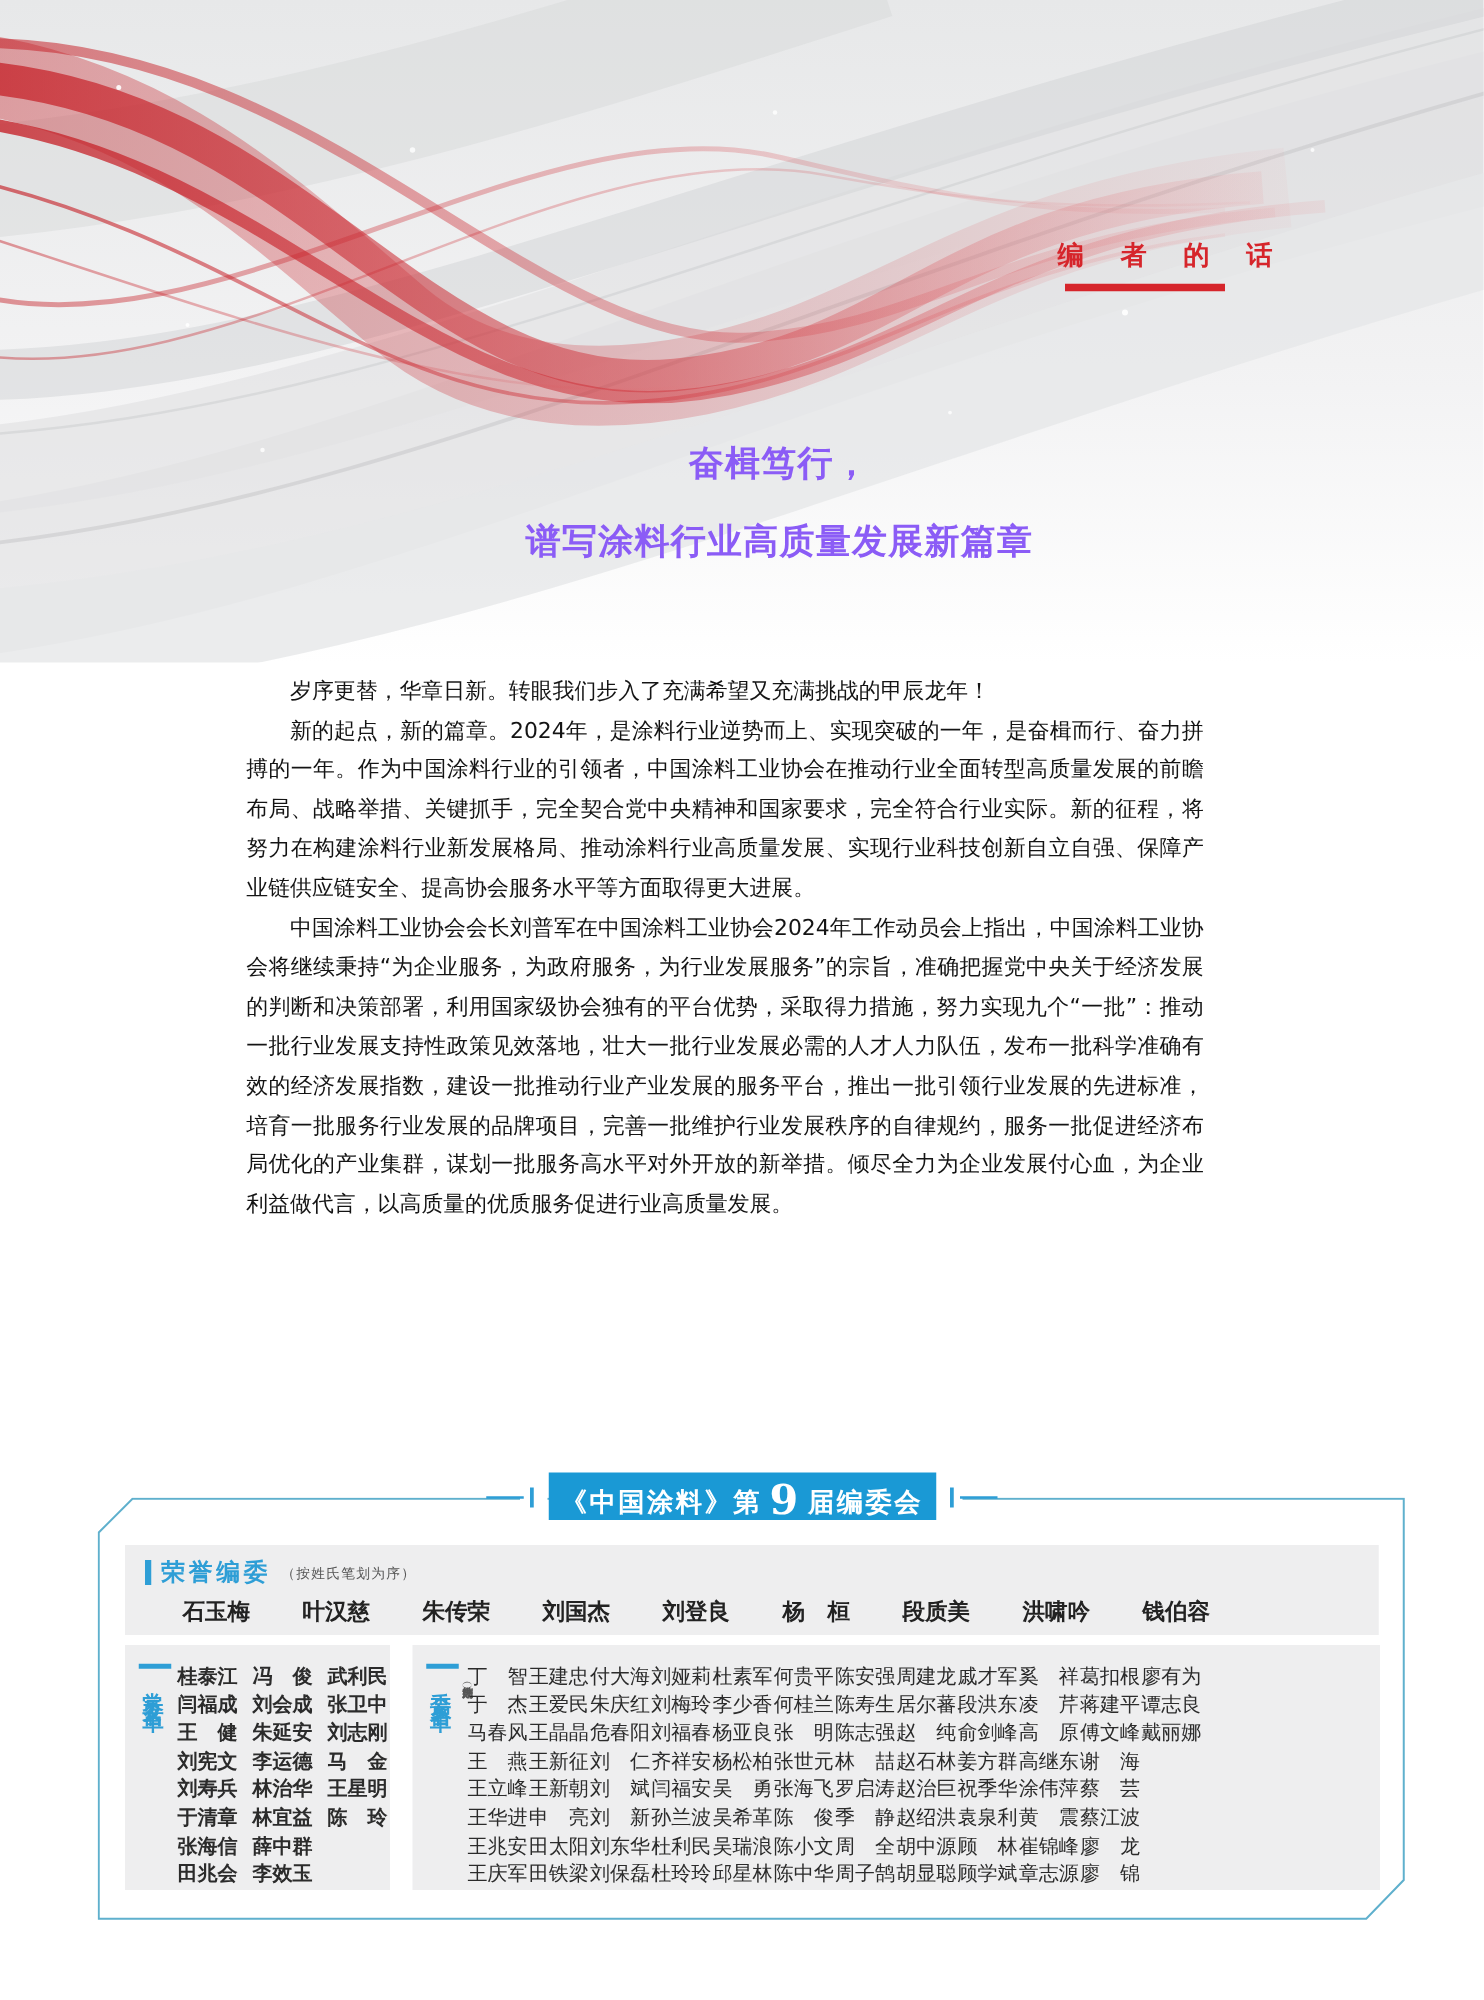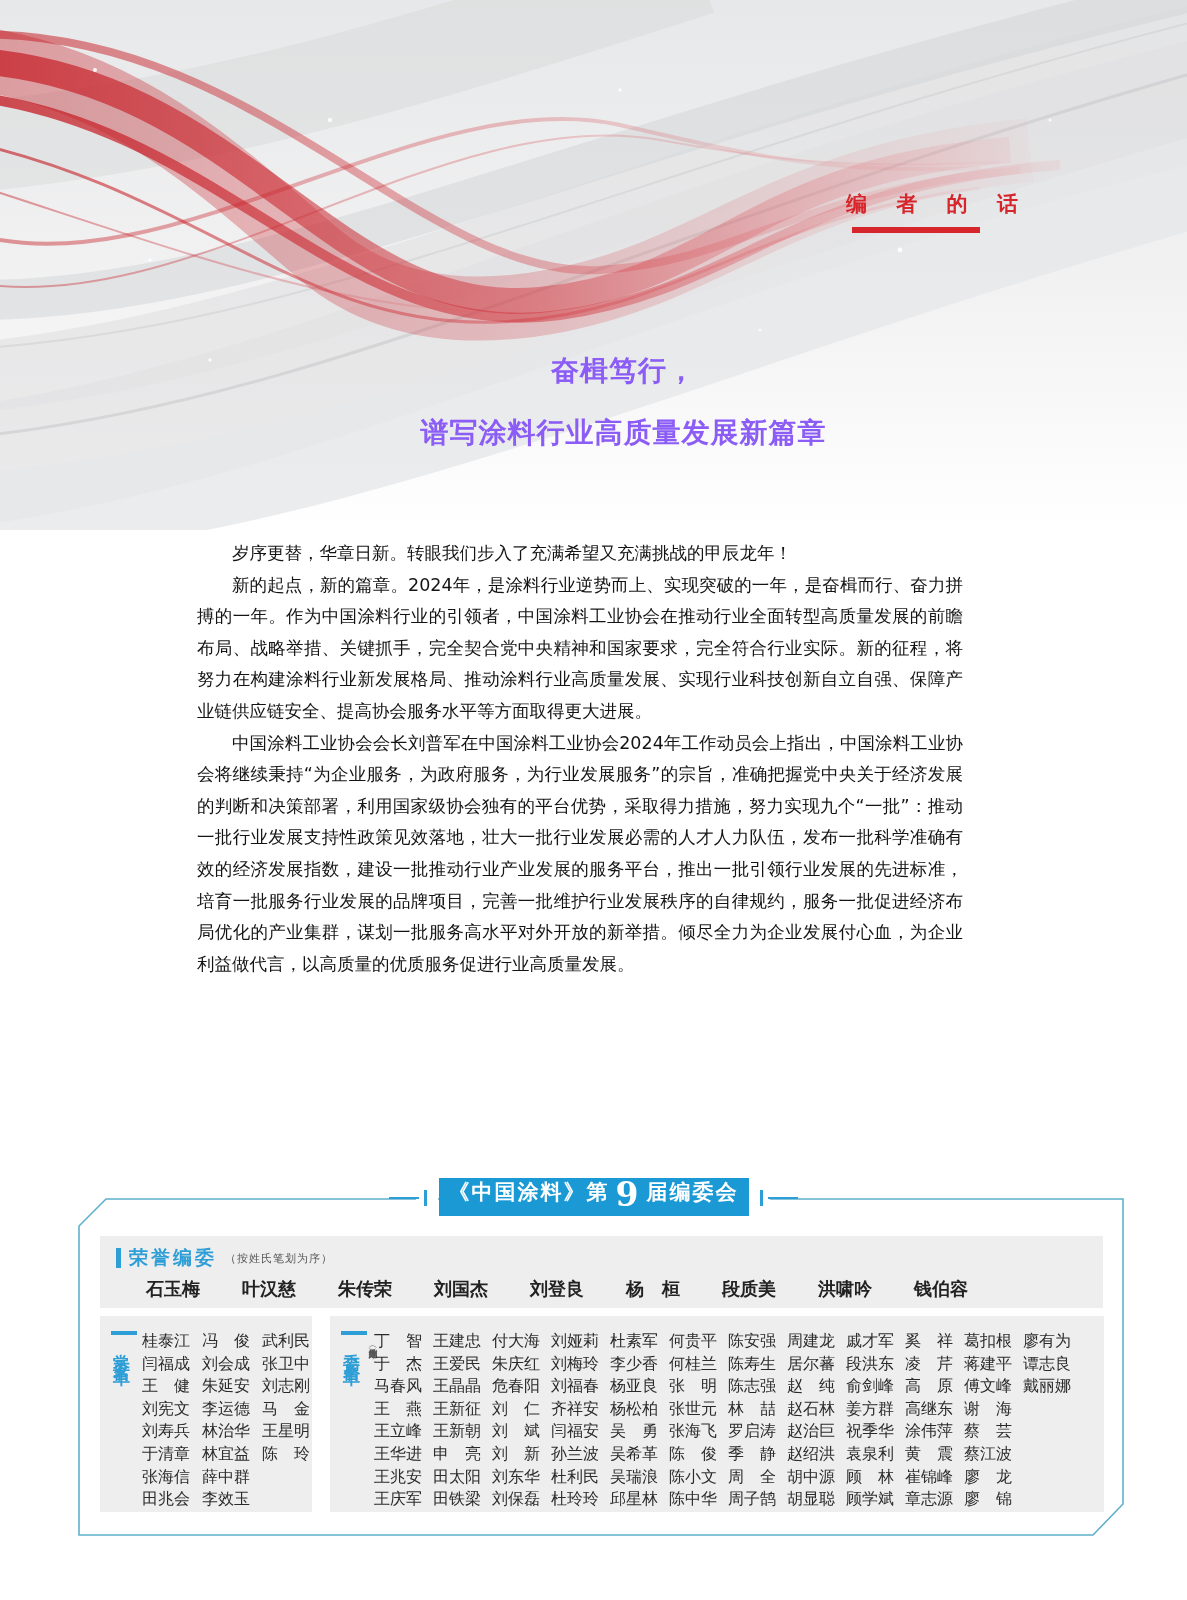--- a/index.html
+++ b/index.html
@@ -36,21 +36,21 @@
   .article{
     position:absolute;left:197px;top:538px;width:766px;
     font-size:17.5px;line-height:31.6px;text-align:justify;color:#141414;
     z-index:3;
   }
   .article p{margin:0;text-indent:2em;}
   
   .banner{
     position:absolute;top:1178px;left:50%;transform:translateX(-50%);
     width:310px;height:38px;background:#1a99d5;color:#ffffff;
-    display:flex;align-items:flex-start;justify-content:center;
+    display:flex;align-items:flex-end;justify-content:center;
     font-family:"DejaVu Serif", serif;font-weight:bold;font-size:21px;
     letter-spacing:2px;z-index:5;
   }
   .banner .big-num{
     font-size:33px;line-height:33px;margin:0 6px;font-family:"DejaVu Serif", serif;
   }
   .banner-gap{position:absolute;top:1196px;width:22px;height:6px;background:#ffffff;z-index:4;}
   .gap-left{left:416px;}
   .gap-right{left:748px;}
   .deco{position:absolute;z-index:5;background:#2e9ed6;}
@@ -94,26 +94,26 @@
   }
   .vlabel-note{
     writing-mode:vertical-rl;text-orientation:upright;
     font-size:9px;color:#555;margin-left:2px;margin-top:2px;letter-spacing:0px;
   }
   .standing-cols{
     display:flex;gap:10px;padding-top:14px;
     font-family:"DejaVu Serif", serif;font-size:16px;color:#2b2b2b;
   }
   .standing-col{display:flex;flex-direction:column;}
-  .standing-col span{display:block;width:50px;line-height:22.6px;white-space:nowrap;}
+  .standing-col span{display:block;width:50px;line-height:22.6px;white-space:nowrap;font-weight:bold;}
   .member-grid{
     padding-top:14px;display:flex;flex-direction:column;
     font-family:"DejaVu Serif", serif;font-size:16px;color:#2b2b2b;
   }
-  .member-row{display:flex;gap:10px;line-height:22.6px;}
+  .member-row{display:flex;line-height:22.6px;}
   .member-row span{display:block;width:49px;white-space:nowrap;}
 </style>
 </head>
 <body>
 
 <div class="page">
 
   <div class="hero">
     <svg width="1187" height="530" viewBox="0 0 1187 530">
       <defs>

